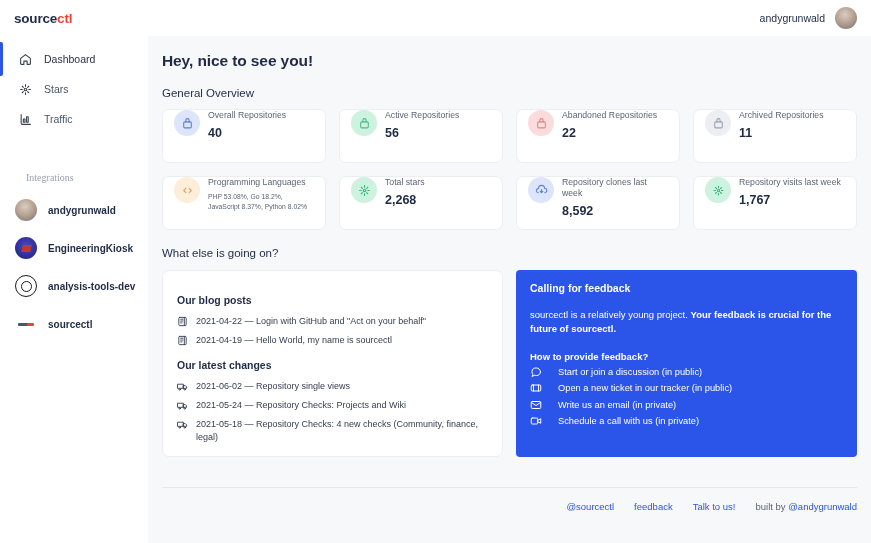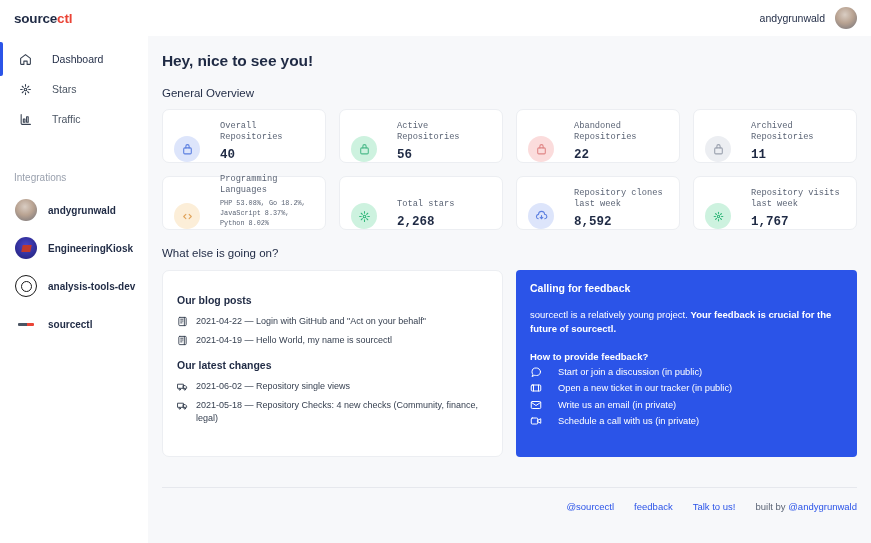--- a/index.html
+++ b/index.html
@@ -24,35 +24,35 @@
     height: 36px; display: flex; align-items: center;
     padding-left: 14px;
     font-size: 13.5px; font-weight: bold; letter-spacing: -0.2px; text-align: center;
   }
   .brand .b-dark { color: #1f2a44; }
   .brand .b-red { color: #ea4335; }
 
   .nav { margin-top: 8px; }
   .nav-item {
     height: 30px; display: flex; align-items: center;
-    padding-left: 18px; gap: 20px;
+    padding-left: 18px; gap: 12px;
     font-size: 10.5px; color: #4b5563; cursor: pointer;
     position: relative;
   }
   .nav-item.active { color: #1f2a44; font-weight: normal; }
   .nav-item.active::before {
     content: ""; position: absolute; left: 0; top: -2px;
     width: 3px; height: 34px; background: #2b54e8; border-radius: 0 2px 2px 0;
   }
   .nav-icn { width: 14px; height: 14px; display: inline-flex; align-items: center; justify-content: center; color: #374151; }
   .nav-icn svg { width: 13px; height: 13px; }
 
   .integrations-title {
-    margin-top: 38px; padding-left: 14px;
-    font-size: 10px; color: #9aa1ae;
+    margin-top: 38px; padding-left: 26px;
+    font-size: 10px; color: #9aa1ae; font-family: Liberation Serif, serif;
   }
   .intg-list { margin-top: 8px; }
   .intg-item {
     height: 38px; display: flex; align-items: center; gap: 11px;
     padding-left: 15px; font-size: 10px; color: #1f2a44; cursor: pointer;
     font-weight: 600;
   }
   .intg-ava { width: 22px; height: 22px; border-radius: 50%; flex: 0 0 22px; overflow: hidden;
     display: flex; align-items: center; justify-content: center; }
   .ava-photo { background: radial-gradient(circle at 45% 35%, #d9cdc3 0%, #b9a392 45%, #6e6f77 100%); }
@@ -77,21 +77,21 @@
   .topbar .uava { width: 22px; height: 22px; border-radius: 50%;
     background: radial-gradient(circle at 45% 35%, #d9cdc3 0%, #b9a392 45%, #6e6f77 100%); }
 
   .content { padding: 0 14px 0 14px; }
   .greeting { font-size: 15.5px; font-weight: bold; color: #1f2a44; margin-top: 16px; padding-left: 0; letter-spacing: -0.1px;}
   .sec-title { font-size: 11.5px; color: #1f2a44; margin-top: 17px; }
 
   .cards-grid { display: grid; grid-template-columns: repeat(4, 1fr); gap: 13px; margin-top: 10px; }
   .card {
     background: #ffffff; border: 1px solid #eceef2; border-radius: 7px;
-    height: 54px; display: flex; align-items: flex-end; gap: 20px; padding: 0 11px; font-family: Liberation Mono, monospace;
+    height: 54px; display: flex; align-items: flex-start; gap: 8px; padding: 0 11px;
   }
   .card.tall { height: 54px; }
   .badge {
     width: 26px; height: 26px; border-radius: 50%; flex: 0 0 26px;
     display: flex; align-items: center; justify-content: center;
   }
   .badge svg { width: 13px; height: 13px; }
   .bg-blue { background: #dde5fb; color: #5b7fe0; }
   .bg-green { background: #cdf2df; color: #4cba8b; }
   .bg-red { background: #fbdcdc; color: #e08585; }
@@ -360,20 +360,31 @@
             </div>
             <div class="list-row">
               <span class="ri">
                 <svg viewBox="0 0 24 24" fill="none" stroke="currentColor" stroke-width="2" stroke-linecap="round" stroke-linejoin="round">
                     <rect x="2" y="7" width="12" height="9"></rect>
                     <path d="M14 10h4l3 3v3h-7z"></path>
                     <circle cx="6" cy="18.5" r="1.6"></circle>
                     <circle cx="17" cy="18.5" r="1.6"></circle>
                   </svg>
               </span>
+              <span>2021-05-24 — Repository Checks: Projects and Wiki</span>
+            </div>
+            <div class="list-row">
+              <span class="ri">
+                <svg viewBox="0 0 24 24" fill="none" stroke="currentColor" stroke-width="2" stroke-linecap="round" stroke-linejoin="round">
+                    <rect x="2" y="7" width="12" height="9"></rect>
+                    <path d="M14 10h4l3 3v3h-7z"></path>
+                    <circle cx="6" cy="18.5" r="1.6"></circle>
+                    <circle cx="17" cy="18.5" r="1.6"></circle>
+                  </svg>
+              </span>
               <span>2021-05-18 — Repository Checks: 4 new checks (Community, finance, legal)</span>
             </div>
           </div>
         </div>
 
         <div class="panel-blue">
           <div class="pb-title">Calling for feedback</div>
           <div class="pb-para"><span>sourcectl is a relatively young project. </span><b>Your feedback is crucial for the future of sourcectl.</b></div>
           <div class="pb-sub">How to provide feedback?</div>
           <div class="pb-list">

